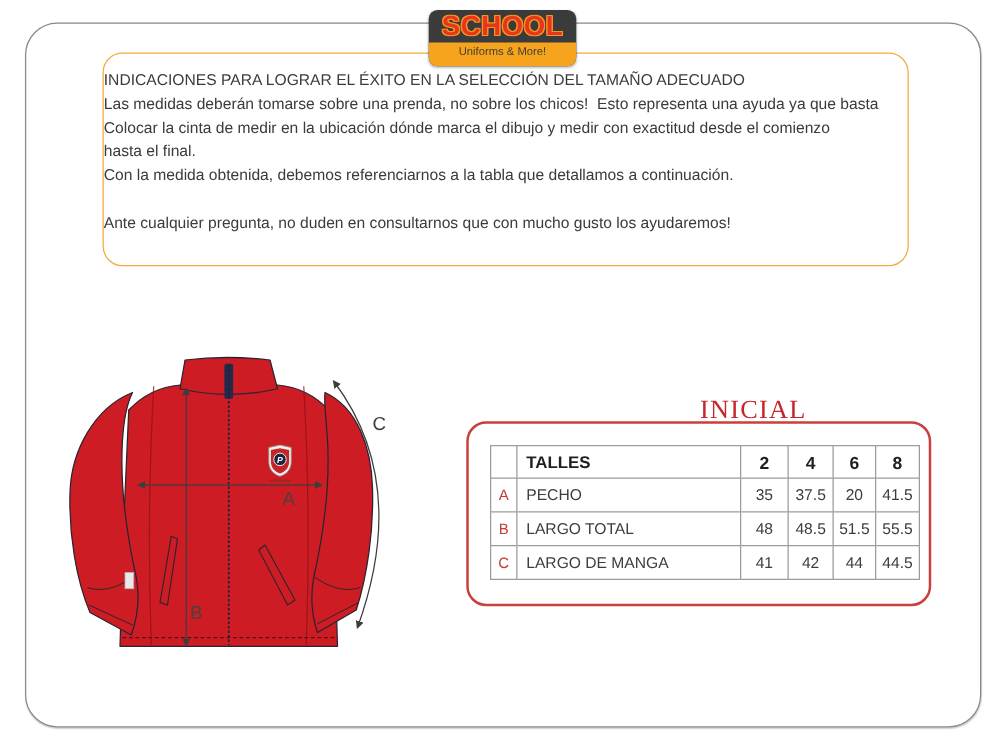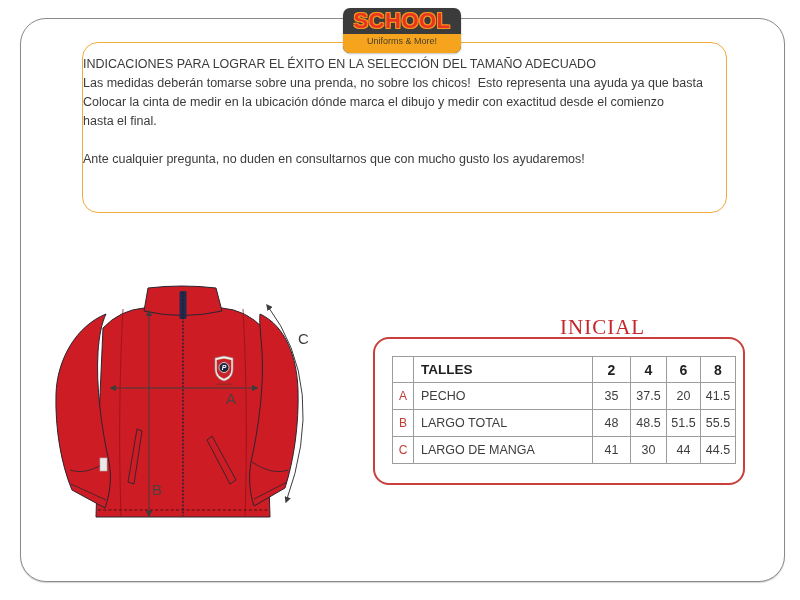--- a/index.html
+++ b/index.html
@@ -68,20 +68,21 @@
   <div class="logo-title">SCHOOL</div>
   <div class="logo-strip">Uniforms &amp; More!</div>
 </div>
 
 <div class="instructions">
   <div class="instr-lines">
       <div class="instr-line">INDICACIONES PARA LOGRAR EL ÉXITO EN LA SELECCIÓN DEL TAMAÑO ADECUADO</div>
       <div class="instr-line">Las medidas deberán tomarse sobre una prenda, no sobre los chicos!  Esto representa una ayuda ya que basta</div>
       <div class="instr-line">Colocar la cinta de medir en la ubicación dónde marca el dibujo y medir con exactitud desde el comienzo</div>
       <div class="instr-line">hasta el final.</div>
+      <div class="instr-line">Con la medida obtenida, debemos referenciarnos a la tabla que detallamos a continuación.</div>
       <div class="instr-line">&nbsp;</div>
       <div class="instr-line">Ante cualquier pregunta, no duden en consultarnos que con mucho gusto los ayudaremos!</div>
     </div>
 </div>
 
 <svg class="jacket" viewBox="0 0 290 260">
   <defs>
     <marker id="arr" viewBox="0 0 10 10" refX="8" refY="5" markerWidth="6.5" markerHeight="6.5" orient="auto-start-reverse">
       <path d="M0,0 L10,5 L0,10 z" fill="#3d3d3d"></path>
     </marker>
@@ -154,19 +155,19 @@
           <td class="mlabel-cell">LARGO TOTAL</td>
           <td class="val">48</td>
           <td class="val">48.5</td>
           <td class="val">51.5</td>
           <td class="val">55.5</td>
         </tr>
         <tr>
           <td class="letter">C</td>
           <td class="mlabel-cell">LARGO DE MANGA</td>
           <td class="val">41</td>
-          <td class="val">30</td>
+          <td class="val">42</td>
           <td class="val">44</td>
           <td class="val">44.5</td>
         </tr>
       </tbody>
   </table>
 </div>
 
 </body></html>

